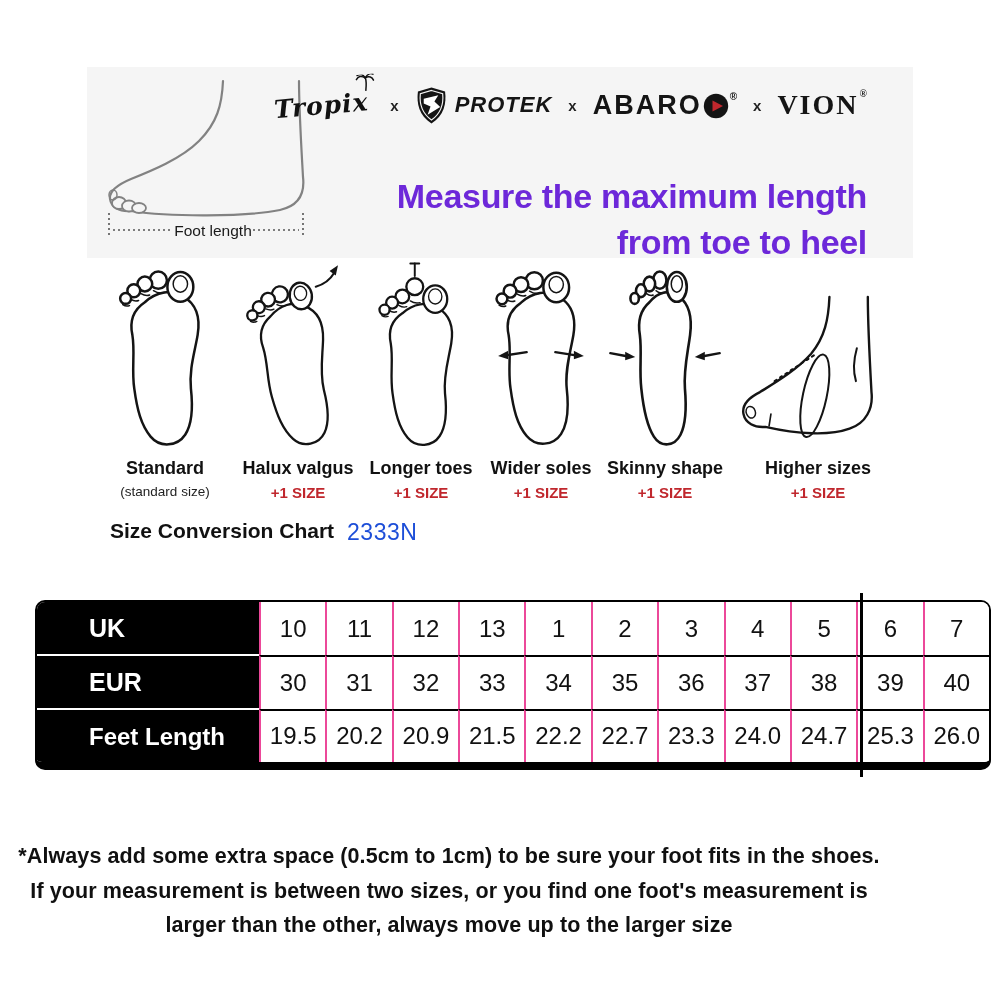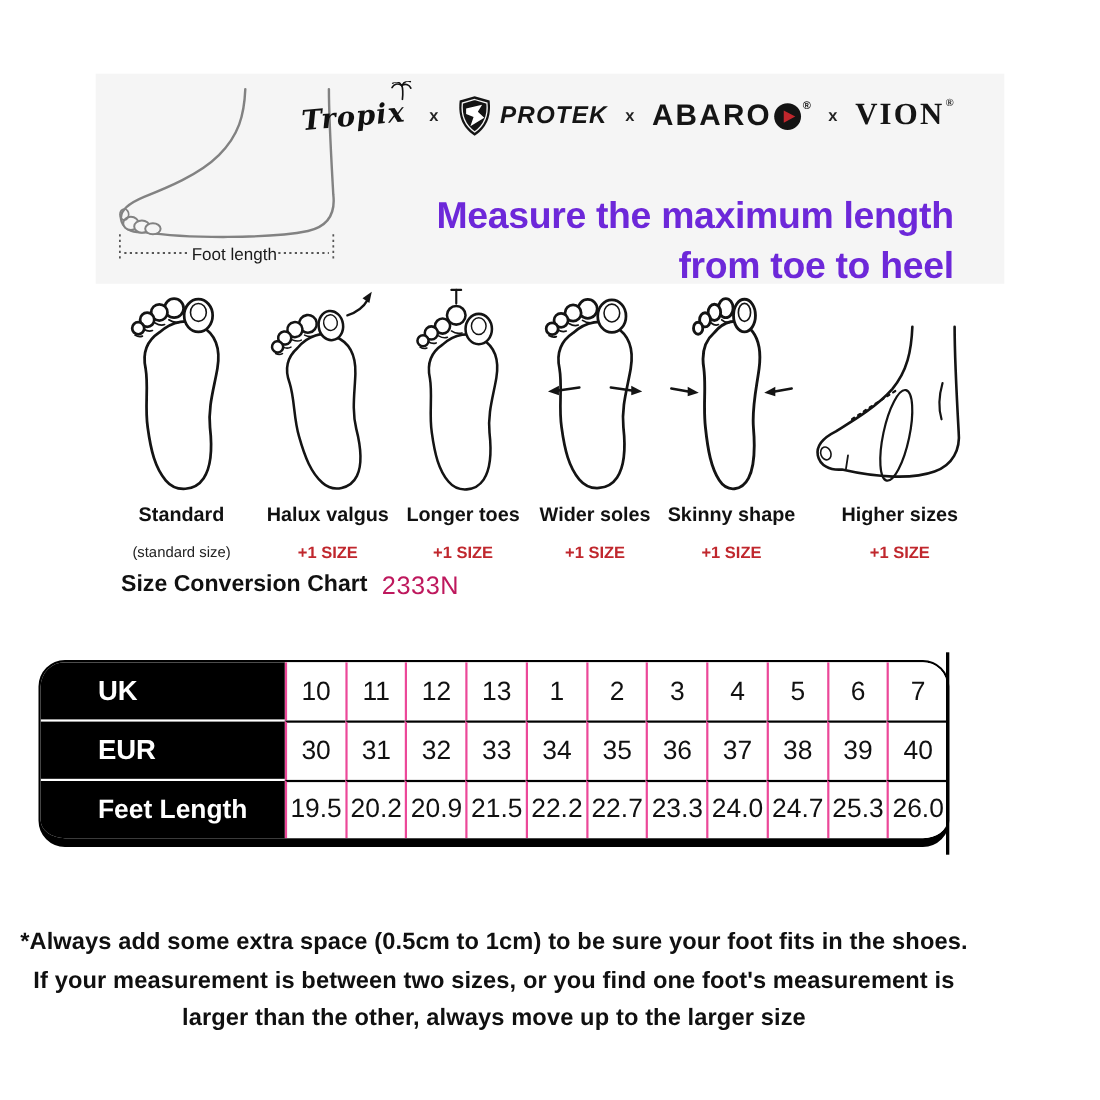--- a/index.html
+++ b/index.html
@@ -23,35 +23,35 @@
   .abaro .o-icon{margin:1px 0 0 1px;}
   .reg{font-size:10px;font-weight:700;vertical-align:top;line-height:10px;margin-left:1px;}
   .vion{font-family:"Liberation Serif",serif;font-size:28px;font-weight:600;letter-spacing:2px;color:#151515;}
   .title{position:absolute;top:66px;right:46px;text-align:right;
          font-size:34px;line-height:46px;font-weight:700;color:#6d28d9;letter-spacing:-0.3px;margin-top:40px;}
   
   .feet{position:absolute;left:95px;top:260px;width:812px;display:flex;justify-content:space-between;align-items:flex-start;}
   .foot-box{display:flex;flex-direction:column;align-items:center;}
   .foot-box svg{display:block;}
   .foot-label{margin-top:6px;font-size:18px;font-weight:700;color:#111;white-space:nowrap;}
-  .foot-sub{margin-top:15px;font-size:15px;font-weight:700;color:#c0272d;white-space:nowrap;}
+  .foot-sub{margin-top:5px;font-size:15px;font-weight:700;color:#c0272d;white-space:nowrap;}
   .foot-sub.plain{color:#222;font-weight:400;font-size:13.5px;}
   .fo{fill:#fff;stroke:#141414;stroke-width:2.6;stroke-linecap:round;stroke-linejoin:round;}
   .fn{fill:none;stroke:#141414;stroke-width:1.5;}
   .fd{fill:none;stroke:#141414;stroke-width:1.6;stroke-linecap:round;}
   .farrow{fill:none;stroke:#141414;stroke-width:2.4;stroke-linecap:round;}
   .fhead{fill:#141414;stroke:none;}
   .skinny-grp *{vector-effect:non-scaling-stroke;}
   
   .chart-title{position:absolute;left:110px;top:519px;display:flex;align-items:flex-start;gap:13px;}
   .ct-main{font-size:21px;font-weight:700;color:#111;}
-  .ct-model{font-size:23px;font-weight:400;color:#be185d;letter-spacing:0.5px;}
-  
-  .size-table{position:absolute;left:35px;top:600px;width:828px;height:170px;box-sizing:border-box;
-              border:2px solid #000;border-bottom-width:8px;border-radius:24px;overflow:hidden;
+  .ct-model{font-size:23px;font-weight:400;color:#1d4ed8;letter-spacing:0.5px;}
+  
+  .size-table{position:absolute;left:35px;top:600px;width:956px;height:170px;box-sizing:border-box;
+              border:2px solid #000;border-bottom-width:8px;border-radius:10px;overflow:hidden;
               display:flex;background:#fff;}
   .tbl-labels{width:222px;background:#000;color:#fff;display:flex;flex-direction:column;flex:none;}
   .tbl-label-row{flex:1;display:flex;flex-direction:column;justify-content:center;
                  padding-left:52px;box-sizing:border-box;font-size:25px;font-weight:700;line-height:27px;
                  border-bottom:2.5px solid #fff;}
   .tbl-label-row.last{border-bottom:none;font-size:24px;}
   .tbl-values{flex:1;display:flex;flex-direction:column;}
   .tbl-row{flex:1;display:flex;}
   .tbl-cell{flex:1;display:flex;align-items:center;justify-content:center;
             font-size:24px;color:#111;border-left:2px solid #ec4899;box-sizing:border-box;background:#fff;}

